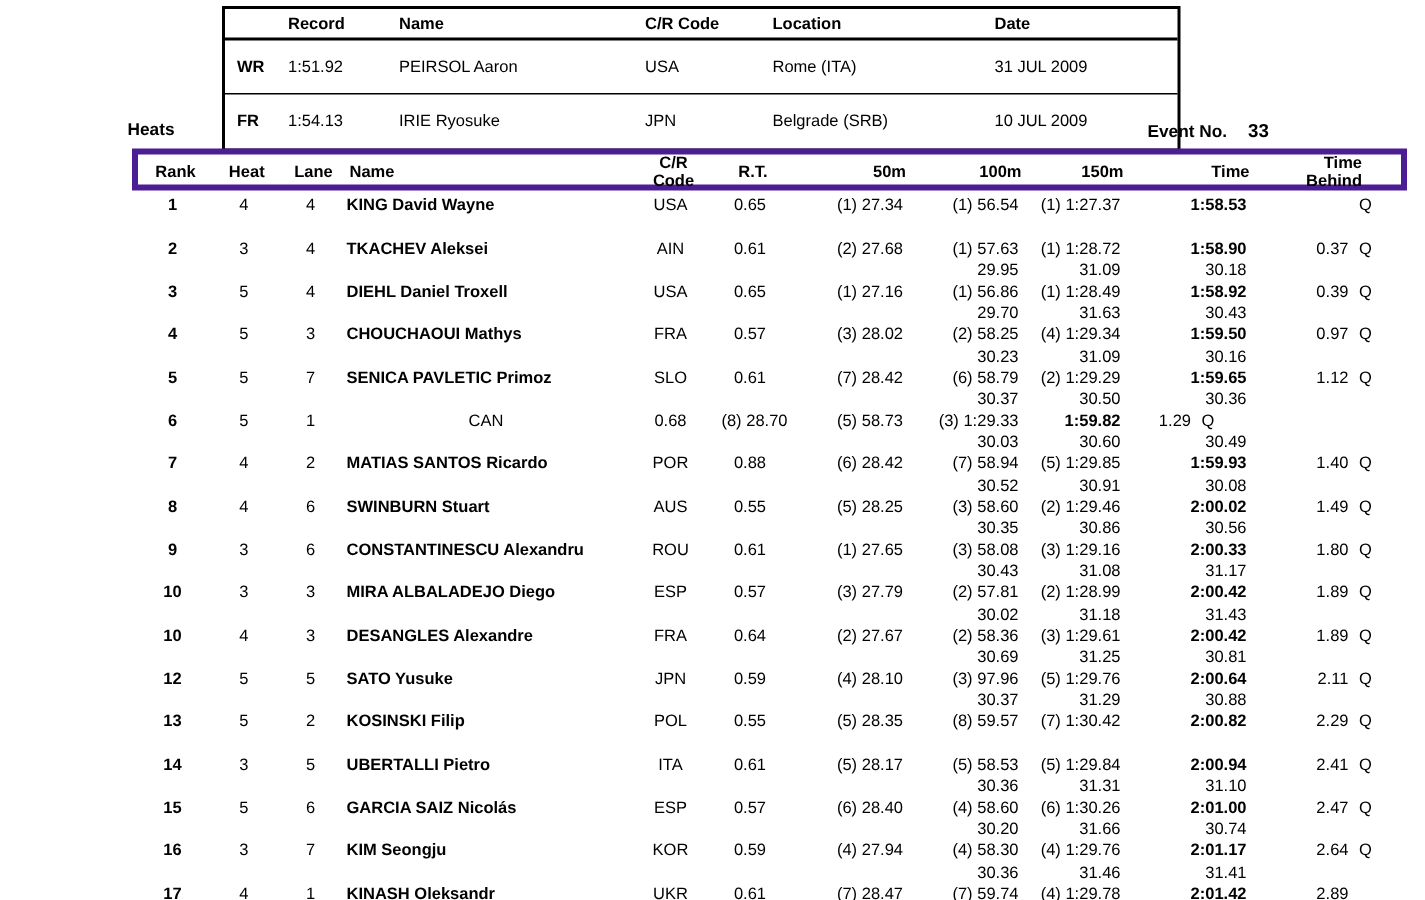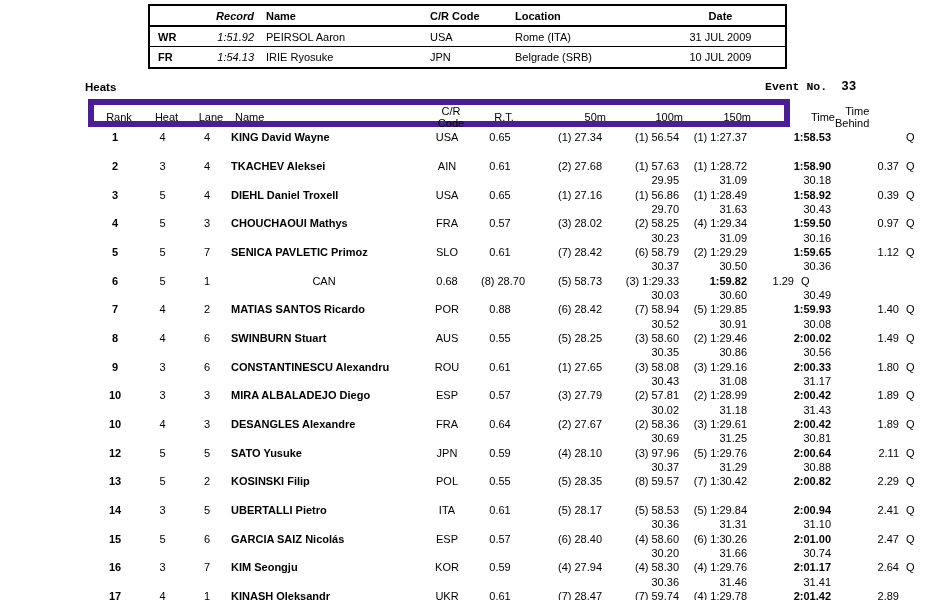--- a/index.html
+++ b/index.html
@@ -3,39 +3,39 @@
 <meta charset="utf-8">
 <style>
   * { margin:0; padding:0; box-sizing:border-box; }
   html,body { width:950px; height:600px; overflow:hidden; background:#ffffff;
               color:#000; font-family:"Liberation Sans", sans-serif; position:relative; }
 
   
   .record-table { position:absolute; left:148px; top:4px; width:639px;
                   border:2px solid #000; font-size:11px; }
   .rec-row { display:grid; grid-template-columns:42px 62px 176px 85px 148px 1fr;
-             align-items:center; height:20px; }
+             align-items:center; height:36px; }
   .rec-row.hdr { height:21px; border-bottom:2px solid #000; font-weight:bold; }
   .rec-row.mid { border-bottom:1px solid #000; }
   .rec-label { padding-left:8px; font-weight:bold; }
-  .rec-time  { text-align:right;font-style:italic; }
+  .rec-time  { text-align:left; }
   .rec-name  { padding-left:12px; }
-  .rec-date  { text-align:center; padding-right:7px; }
+  .rec-date  { text-align:left; padding-right:7px; }
 
   
   .section-title { position:absolute; left:85px; top:81px; font-weight:bold; font-size:11.5px; }
-  .event-no { position:absolute; left:765px; top:80px; font-weight:bold; font-size:11.5px;font-family:Liberation Mono, monospace; }
+  .event-no { position:absolute; left:765px; top:80px; font-weight:bold; font-size:11.5px; }
   .event-no .num { margin-left:14px; font-size:12.5px; }
 
   
   :root { --cols: 50px 45px 44px 190px 56px 50px 77px 77px 68px 84px 1fr; }
 
-  .res-header { position:absolute; left:88px; top:99px; width:702px; height:28px;
-                border:6px solid #4c1d95; display:grid; grid-template-columns:var(--cols);
-                align-items:center; font-weight:normal; font-size:11px; }
+  .res-header { position:absolute; left:88px; top:99px; width:850px; height:28px;
+                border:4px solid #4c1d95; display:grid; grid-template-columns:var(--cols);
+                align-items:center; font-weight:bold; font-size:11px; }
   .th { line-height:12px; }
   .th.c { text-align:center; }
   .th.l { text-align:left; padding-left:2px; }
   .th.r { text-align:right; }
   .th.behind { text-align:right; padding-right:26px; }
 
   .res-rows { position:absolute; left:88px; top:130px; width:850px; padding:0 2px; }
   .entry { height:28.7px; font-size:11px; }
   .line { height:14.35px; display:grid; grid-template-columns:var(--cols); align-items:center; }
   .cell { white-space:nowrap; }

